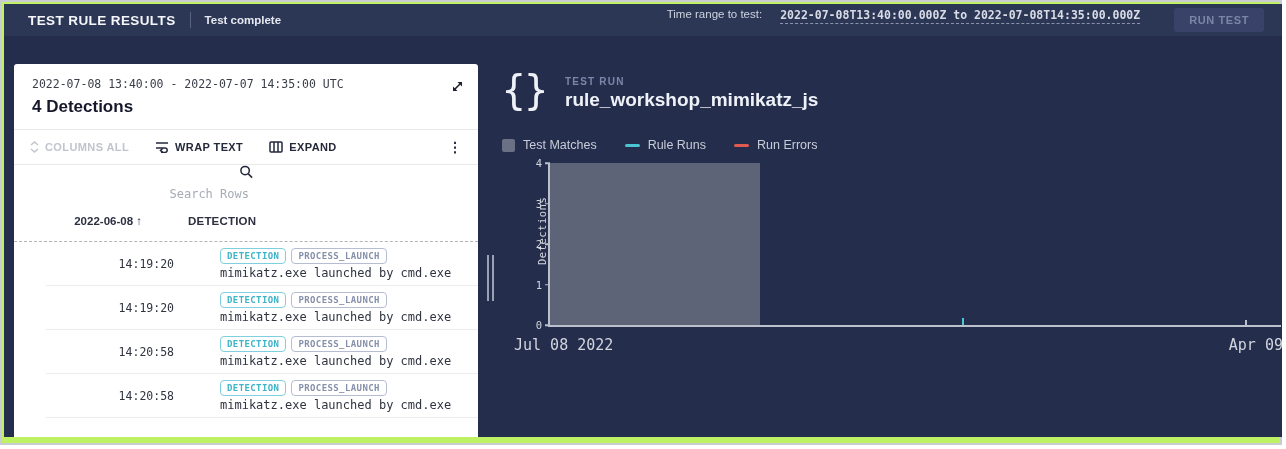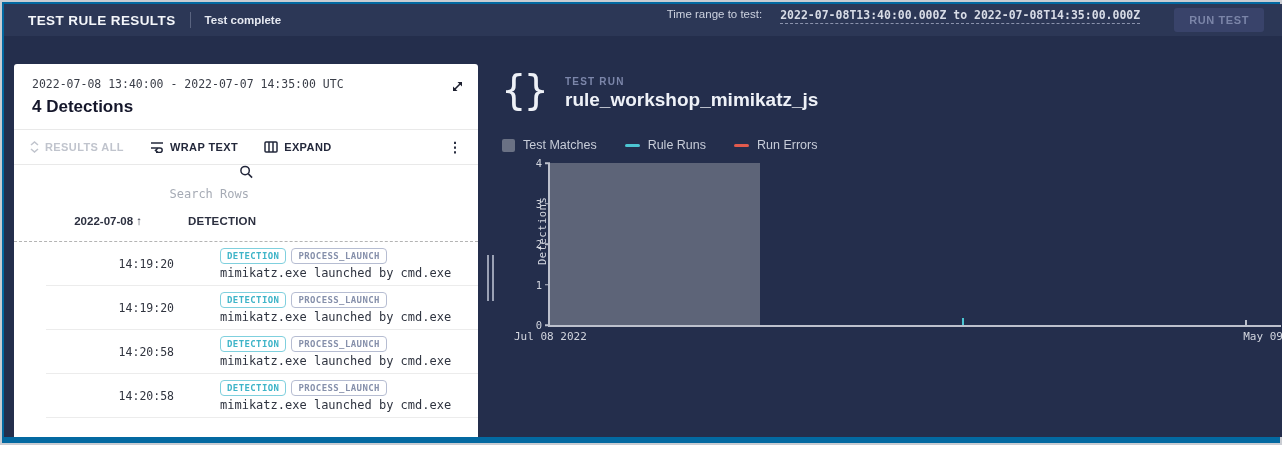--- a/index.html
+++ b/index.html
@@ -1,20 +1,20 @@
 <!DOCTYPE html>
 <html><head>
 <meta charset="utf-8">
 <style>
   * { margin:0; padding:0; box-sizing:border-box; }
   html,body { background:#fff; }
   body { font-family:"Liberation Sans", sans-serif; }
   .mono { font-family:"DejaVu Sans Mono", monospace; }
 
-  .frame { width:1282px; height:445px; border:2px solid #c9ccd2; background:#0369a1; }
+  .frame { width:1282px; height:445px; border:2px solid #c9ccd2; background:#bef264; }
   .app { position:relative; margin:2px; width:1278px; height:433px; background:#242e4c; overflow:hidden; }
 
   
   .topbar { position:absolute; left:0; top:0; width:100%; height:32px; background:#2c3756;
             display:flex; align-items:center; padding:0 18px 0 24px; }
   .topbar-title { color:#f4f6fa; font-size:13.5px; font-weight:bold; letter-spacing:.4px; }
   .topbar-div { width:1px; height:16px; background:#5a6480; margin:0 14px; }
   .topbar-status { color:#e6e9f1; font-size:11.5px; font-weight:bold; }
   .topbar-right { margin-left:auto; display:flex; align-items:flex-start; gap:18px; }
   .tr-label { color:#cdd2df; font-size:11.5px; }
@@ -83,21 +83,21 @@
   
   .plot { position:absolute; left:544px; top:159px; width:733px; height:164px;
           border-left:2px solid #bcc0cc; border-bottom:2px solid #bcc0cc; }
   .region { position:absolute; top:0; bottom:0; background:#5d6478; }
   .ytick-label { position:absolute; right:100%; margin-right:8px; transform:translateY(-50%);
                  font-size:10.5px; color:#d2d5de; font-family:"DejaVu Sans Mono",monospace; }
   .ytick-mark { position:absolute; right:100%; width:5px; height:1.5px; background:#bcc0cc;
                 transform:translateY(-50%); }
   .ylabel { position:absolute; left:-42px; top:50%; transform:rotate(-90deg) translateX(28%);
             transform-origin:center; color:#d2d5de; font-size:10.5px; letter-spacing:.5px; }
-  .xlabel { position:absolute; top:100%; margin-top:5px; color:#d2d5de; font-size:11px; }
+  .xlabel { position:absolute; top:100%; margin-top:11px; color:#d2d5de; font-size:15px; }
   .xlabel.first { left:-36px; }
   .xlabel.last { right:-2px; }
   .xtick-mark { position:absolute; bottom:0; width:1.5px; height:5px; background:#bcc0cc; }
   .run-marker { position:absolute; bottom:0; width:2px; height:7px; }
 </style>
 </head>
 <body>
 
 <div class="frame">
 <div class="app">
@@ -129,21 +129,21 @@
     </div>
 
     <div class="toolbar">
       <button class="tb-item disabled">
         <svg width="9" height="12" viewBox="0 0 9 12">
               <g fill="none" stroke="#c0c4cd" stroke-width="1.5">
                 <polyline points="1,4 4.5,1 8,4"></polyline>
                 <polyline points="1,8 4.5,11 8,8"></polyline>
               </g>
             </svg>
-        <span>RESULTS ALL</span>
+        <span>COLUMNS ALL</span>
       </button>
       <button class="tb-item">
         <svg width="14" height="12" viewBox="0 0 14 12">
               <g fill="none" stroke="#23283b" stroke-width="1.5">
                 <line x1="1" y1="2" x2="13" y2="2"></line>
                 <path d="M1 7 H10 a2.2 2.2 0 0 1 0 4.4 H6"></path>
                 <path d="M7.8 9.2 L5.5 11.4 L7.8 13.4" transform="translate(0,-2)"></path>
               </g>
             </svg>
         <span>WRAP TEXT</span>
@@ -166,21 +166,21 @@
             <g fill="none" stroke="#22263a" stroke-width="1.6">
               <circle cx="6" cy="6" r="4.5"></circle>
               <line x1="9.5" y1="9.5" x2="13.5" y2="13.5"></line>
             </g>
           </svg>
       <input class="search-input" type="text" placeholder="Search Rows" style="">
     </div>
 
     <div class="thead">
       <span class="th1">
-        <span>2022-07-08</span>
+        <span>2022-06-08</span>
         <span>↑</span>
       </span>
       <span class="th2">DETECTION</span>
     </div>
 
     <div class="tbody">
       <div class="trow">
         <span class="t-time mono">14:19:20</span>
         <span class="t-badges">
           <span class="badge detection">DETECTION</span>
@@ -249,18 +249,18 @@
           <span class="ytick-mark" style="top: 75%;"></span>
           <span class="ytick-label" style="top: 50%;">2</span>
           <span class="ytick-mark" style="top: 50%;"></span>
           <span class="ytick-label" style="top: 25%;">3</span>
           <span class="ytick-mark" style="top: 25%;"></span>
           <span class="ytick-label" style="top: 0%;">4</span>
           <span class="ytick-mark" style="top: 0%;"></span>
         </div>
     <span class="ylabel mono">Detections</span>
     <span class="xlabel first mono">Jul 08 2022</span>
-    <span class="xlabel last mono">May 09</span>
+    <span class="xlabel last mono">Apr 09</span>
     <div class="xtick-mark" style="left: 95.1%;"></div>
   </div>
 
 </div>
 </div>
 
 </body></html>

